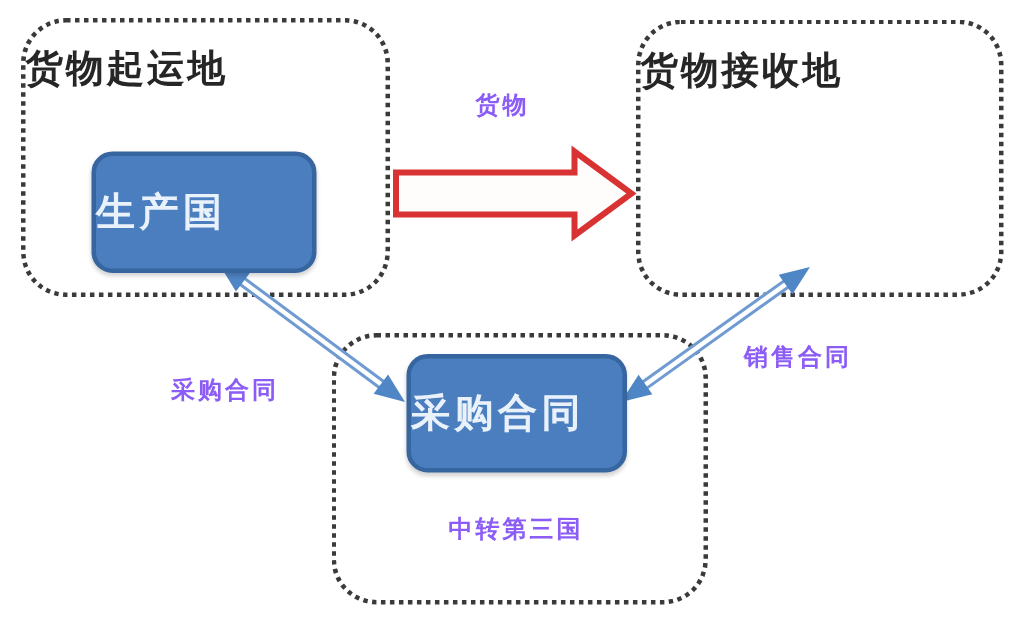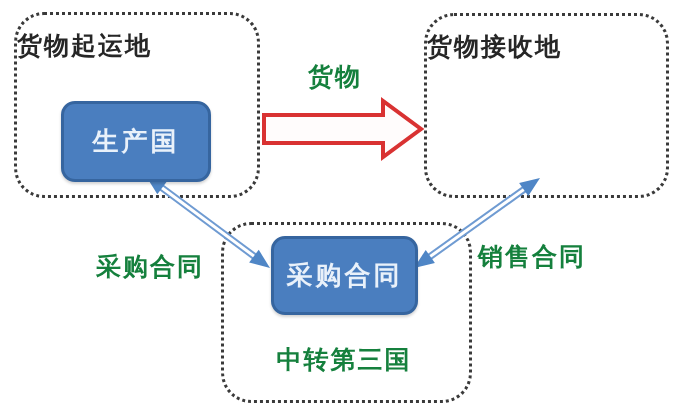--- a/index.html
+++ b/index.html
@@ -8,40 +8,40 @@
     font-family:"Liberation Sans","DejaVu Sans",sans-serif;
   }
   .dashed-box{
     position:absolute;border:3px dotted #3a3a3a;border-radius:30px;background:transparent;
   }
   .dashed-box .title{
     position:absolute;left:0;right:0;top:14px;
     font-size:25px;font-weight:bold;color:#262626;letter-spacing:2px;
   }
   .node{
-    position:absolute;display:flex;align-items:center;justify-content:center;
+    position:absolute;display:flex;align-items:center;justify-content:flex-start;
     background:#4a7ebf;border:3px solid #36659f;border-radius:14px;
     color:#e9f1fa;font-size:26px;font-weight:bold;letter-spacing:3px;
     box-shadow:0 2px 3px rgba(0,0,0,0.18);
   }
   .edge-label{
-    position:absolute;text-align:center;font-size:25px;font-weight:bold;color:#15803d;letter-spacing:2px;
+    position:absolute;text-align:center;font-size:16px;font-weight:bold;color:#8b5cf6;letter-spacing:2px;
   }
   svg.overlay{position:absolute;left:0;top:0;width:680px;height:413px;pointer-events:none;}
 
   
   #box-origin{left:14px;top:12px;width:240px;height:180px;}
   #box-destination{left:424px;top:13px;width:239px;height:179px;}
   #box-transit{left:221px;top:222px;width:245px;height:175px;}
   #node-producer{left:61px;top:101px;width:144px;height:75px;}
   #node-consumer{left:472px;top:100px;width:142px;height:74px;}
   #node-trader{left:271px;top:236px;width:141px;height:73px;}
   #label-goods{left:270px;top:60px;width:130px;}
   #label-purchase{left:70px;top:238px;width:160px;margin-top:12px;}
-  #label-sales{left:452px;top:240px;width:160px;}
+  #label-sales{left:452px;top:228px;width:160px;}
   #label-transit{left:244px;top:343px;width:200px;}
 </style>
 </head>
 <body>
 
 <div class="canvas">
 
   <div class="dashed-box" id="box-origin">
     <div class="title">货物起运地</div>
   </div>

